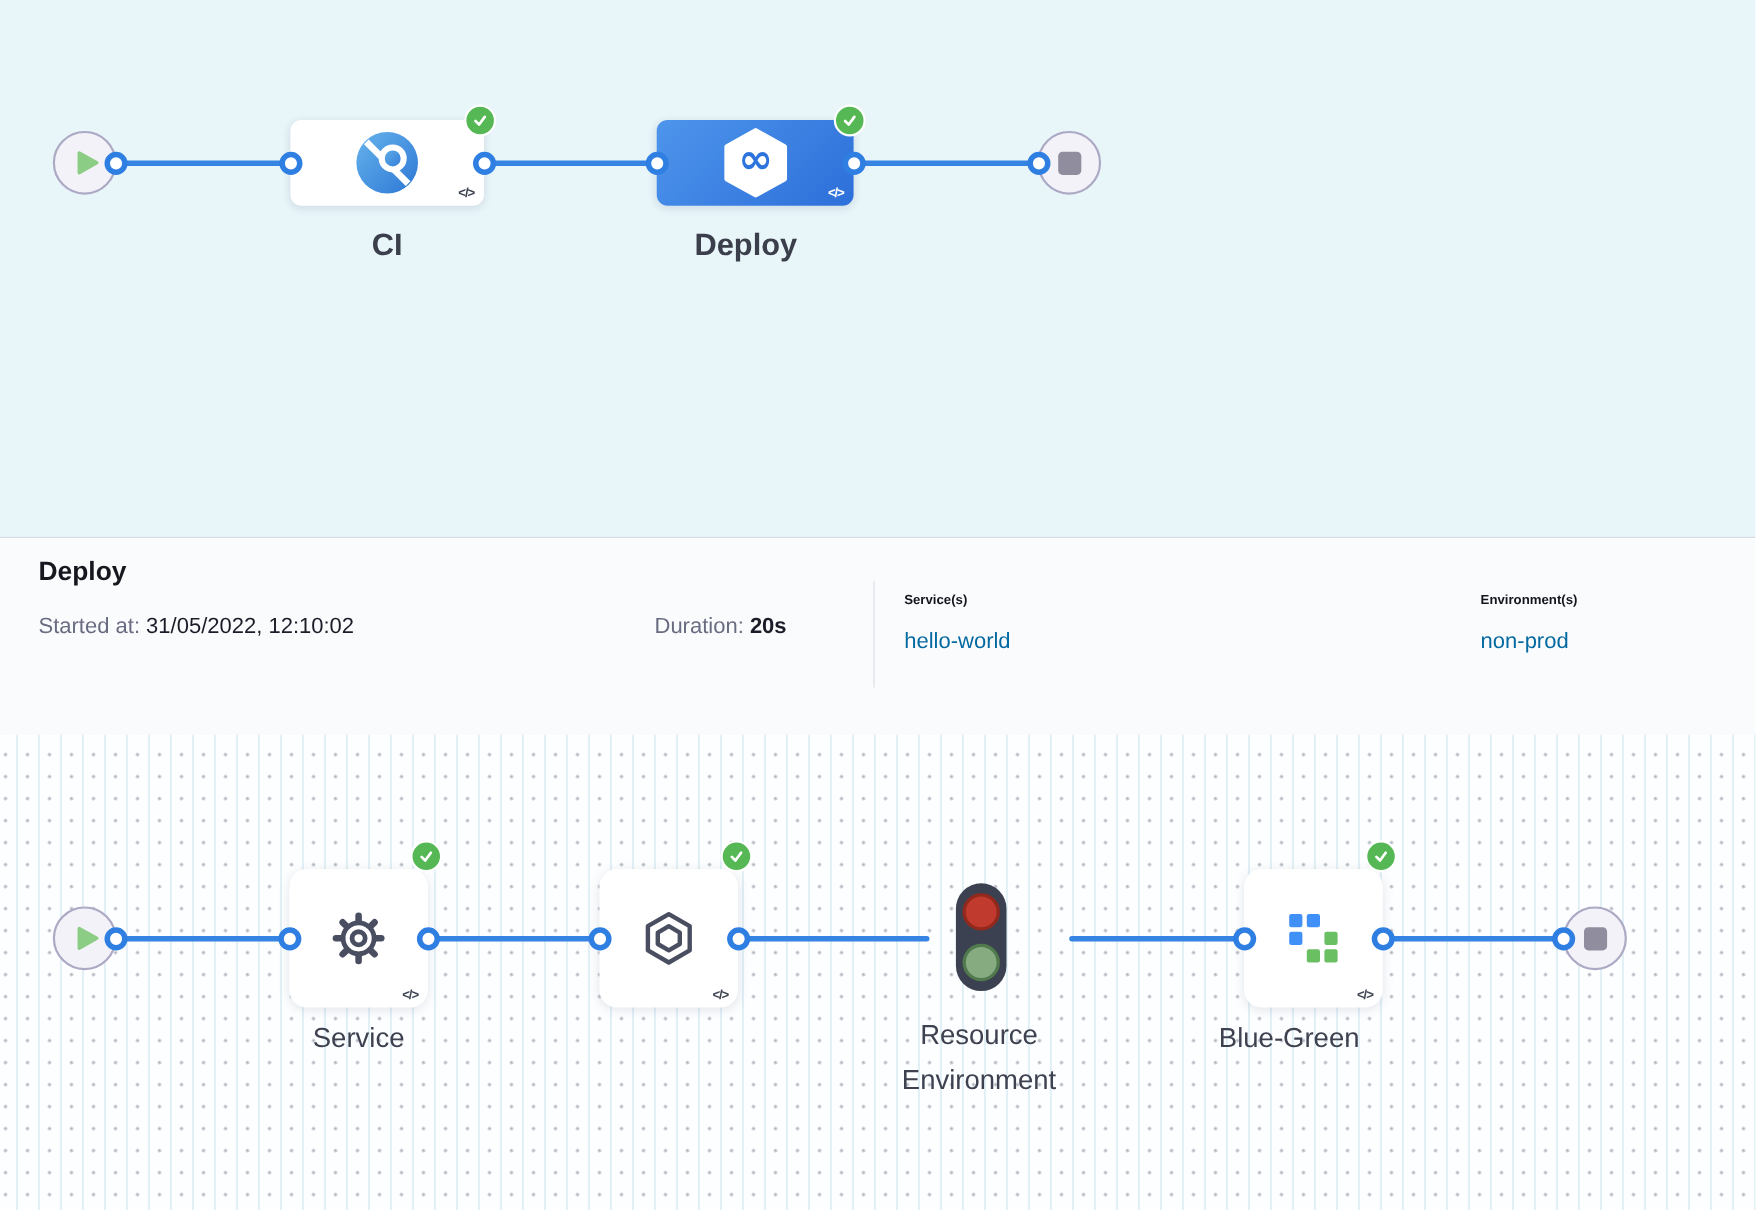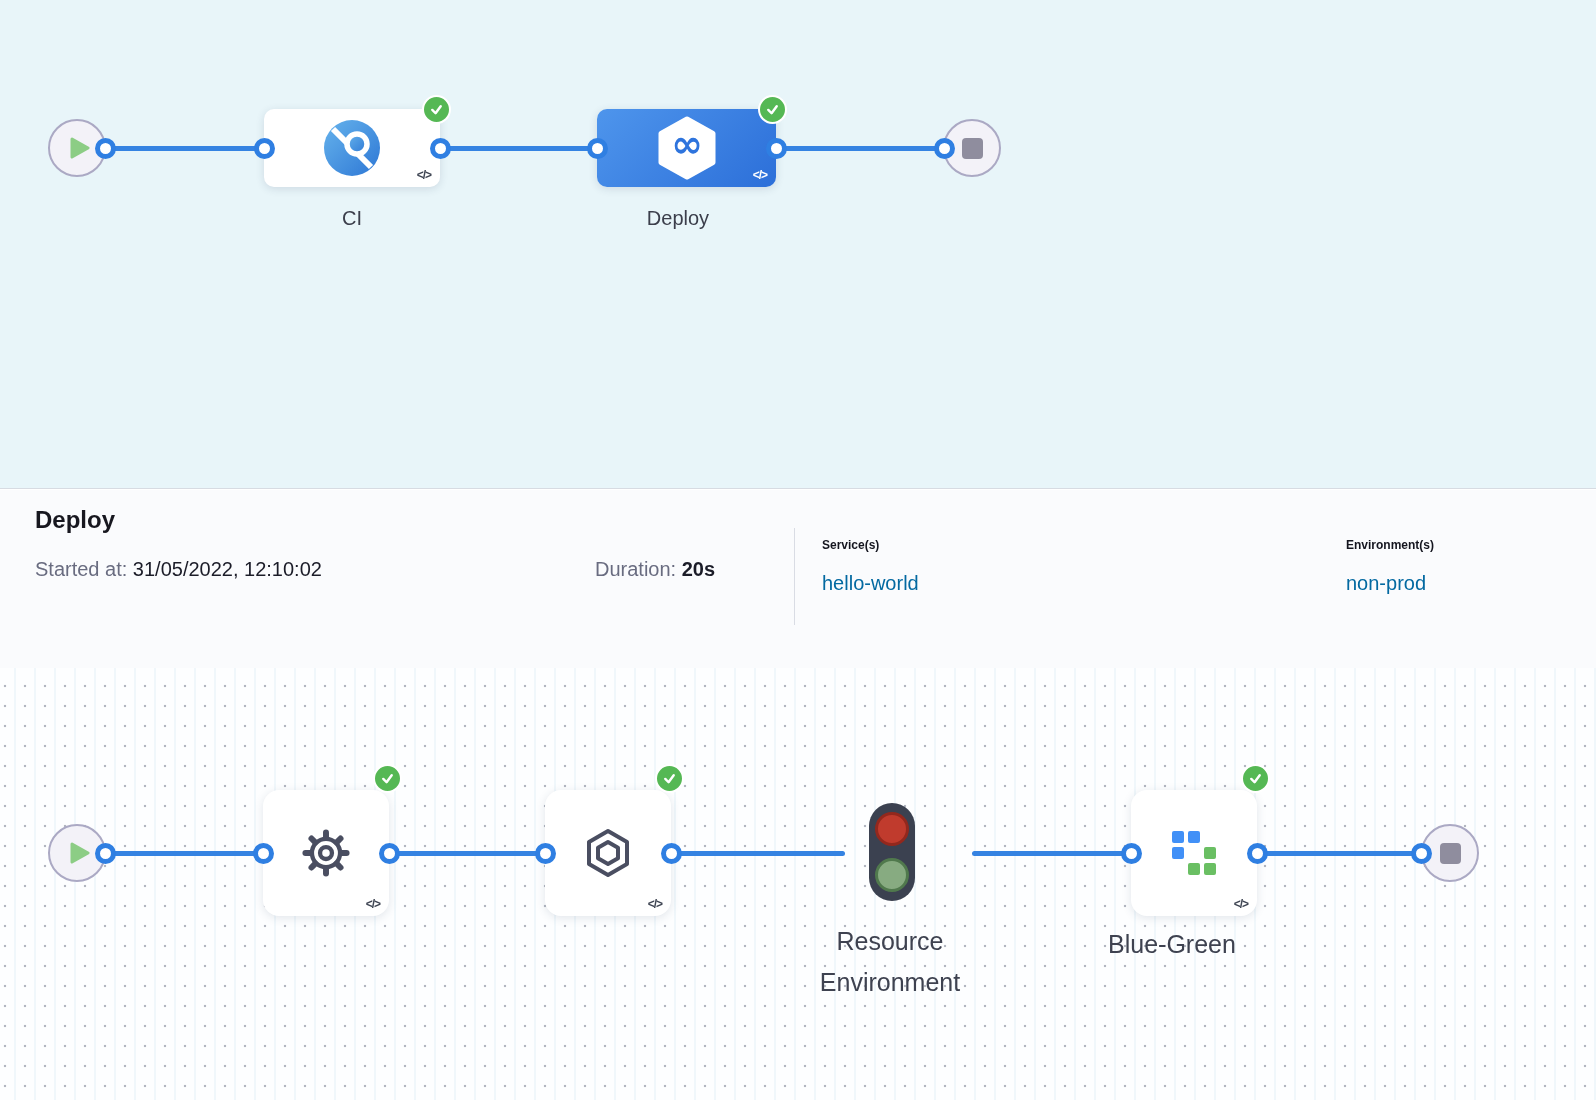--- a/index.html
+++ b/index.html
@@ -24,21 +24,21 @@
   .node-card { position:absolute; background:#fff; border-radius:10px; z-index:3;
                box-shadow:0 2px 8px rgba(40,60,90,.14); }
   .node-card.selected { background:linear-gradient(135deg,#4e95ec 0%,#2c6fd9 100%); }
   .code-badge { position:absolute; right:9px; bottom:5px; font-size:12px; font-weight:700;
                 color:#3f4553; letter-spacing:-1px; }
   .code-badge.on-blue { color:#fff; }
   .check-badge { position:absolute; width:29px; height:29px; border-radius:50%;
                  background:#55b854; border:2.5px solid #fff; z-index:6;
                  display:flex; align-items:center; justify-content:center; }
   .node-label { position:absolute; text-align:center; color:#3b3e4b; z-index:2; }
-  .stage-label { font-size:20px; font-weight:400; }
+  .stage-label { font-size:28px; font-weight:700; }
   .step-label  { font-size:25px; font-weight:400; color:#3e4250; line-height:41px; }
 
   .icon-center { position:absolute; inset:0; display:flex; align-items:center; justify-content:center; }
 
   
   .details-panel { position:absolute; left:0; top:490px; width:1596px; height:178px;
                    background:#fafbfd; }
   .dp-title { position:absolute; left:35px; top:16px; font-size:24px; font-weight:700; color:#17171f; }
   .dp-line { position:absolute; top:68px; font-size:20px; }
   .dp-label { color:#696c80; }
@@ -188,20 +188,21 @@
           </g>
         </svg>
       </div>
       <span class="code-badge">&lt;/&gt;</span>
       <div class="check-badge" style="right:-13px; top:-26px;">
         <svg width="15" height="15" viewBox="0 0 16 16">
           <polyline points="3.5,8.5 7,12 12.5,4.5" fill="none" stroke="#fff" stroke-width="2.6" stroke-linecap="round" stroke-linejoin="round"></polyline>
         </svg>
       </div>
     </div>
+    <div class="node-label step-label" style="left:226px; top:256px; width:200px;">Service</div>
 
     <div class="step-card" style="left:545px;">
       <div class="icon-center">
         <svg width="54" height="54" viewBox="0 0 54 54">
           <g stroke="#4a4e61" fill="none" stroke-width="4" stroke-linejoin="round">
             <polygon points="27,5 46,16 46,38 27,49 8,38 8,16"></polygon>
             <polygon points="27,16 37,21.8 37,32.2 27,38 17,32.2 17,21.8"></polygon>
           </g>
         </svg>
       </div>

